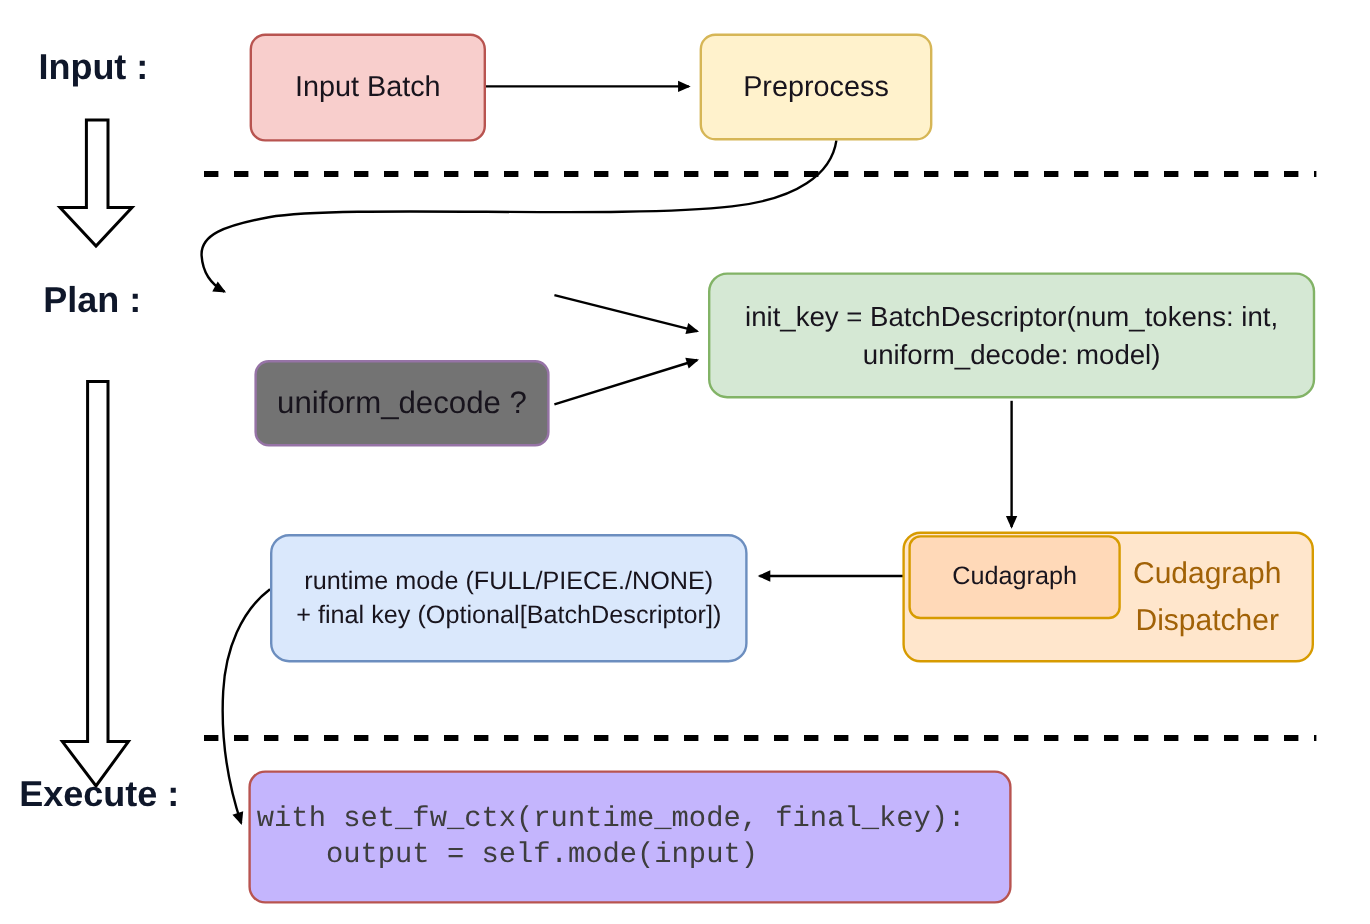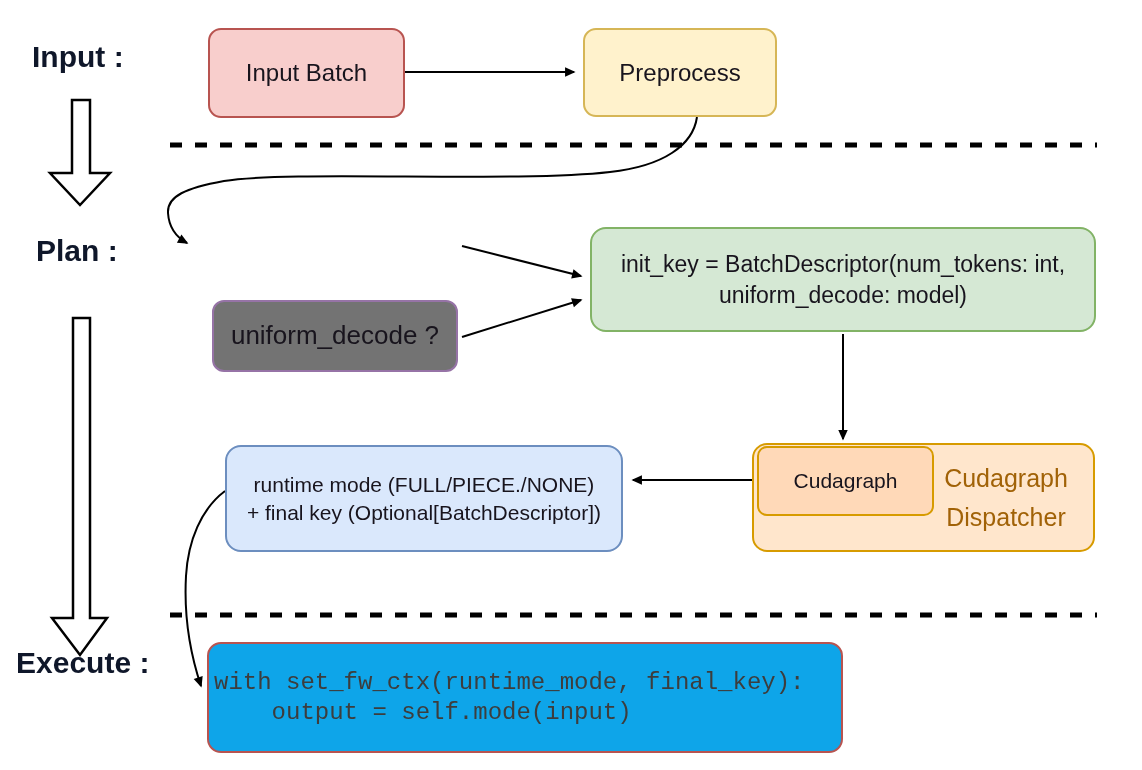--- a/index.html
+++ b/index.html
@@ -120,18 +120,18 @@
       <span>Cudagraph</span>
       <span>Dispatcher</span>
     </div>
   </div>
 
   <div class="box two-line" style="left: 225px; top: 445px; width: 398px; height: 107px; font-size: 21px; border-radius: 16px; background-color: rgb(218, 232, 252); border-color: rgb(108, 142, 191);">
     <span>runtime mode (FULL/PIECE./NONE)</span>
     <span>+ final key (Optional[BatchDescriptor])</span>
   </div>
 
-  <div class="box code-box" style="left: 207px; top: 642px; width: 636px; height: 111px; padding-left: 5px; background-color: #0ea5e9; border-color: rgb(184, 84, 80); color: rgb(61, 61, 61);">
+  <div class="box code-box" style="left: 207px; top: 642px; width: 636px; height: 111px; padding-left: 5px; background-color: #c4b5fd; border-color: rgb(184, 84, 80); color: rgb(61, 61, 61);">
     <span class="code-line">with set_fw_ctx(runtime_mode, final_key):</span>
     <span class="code-line">    output = self.mode(input)</span>
   </div>
 
 </div>
 
 </body></html>

